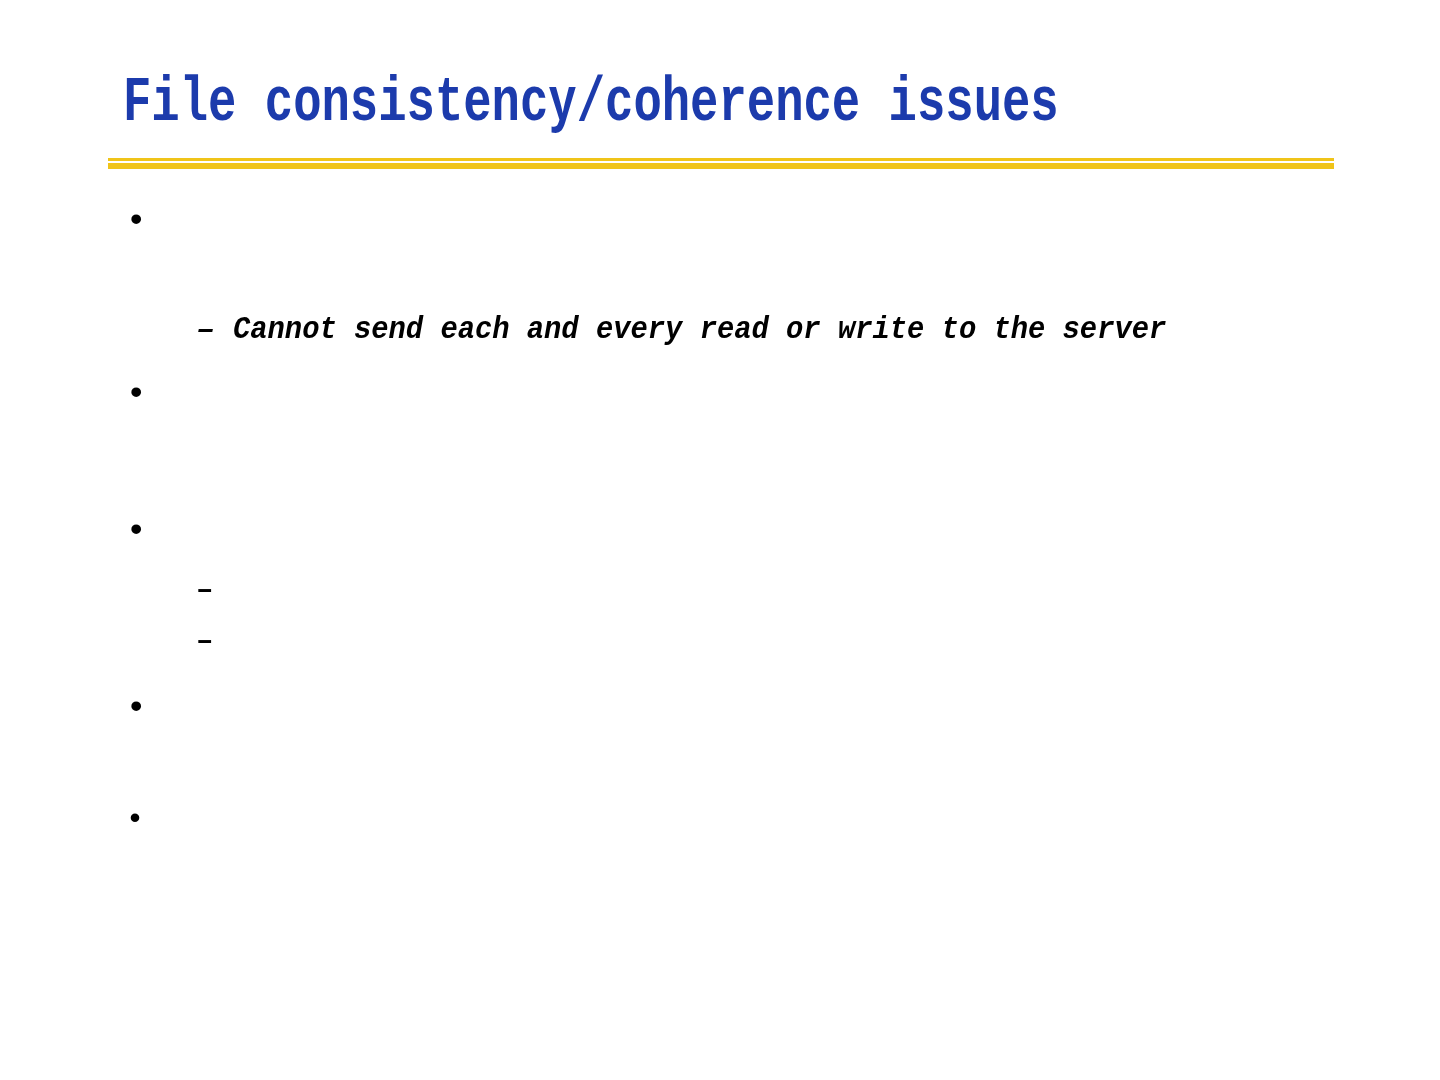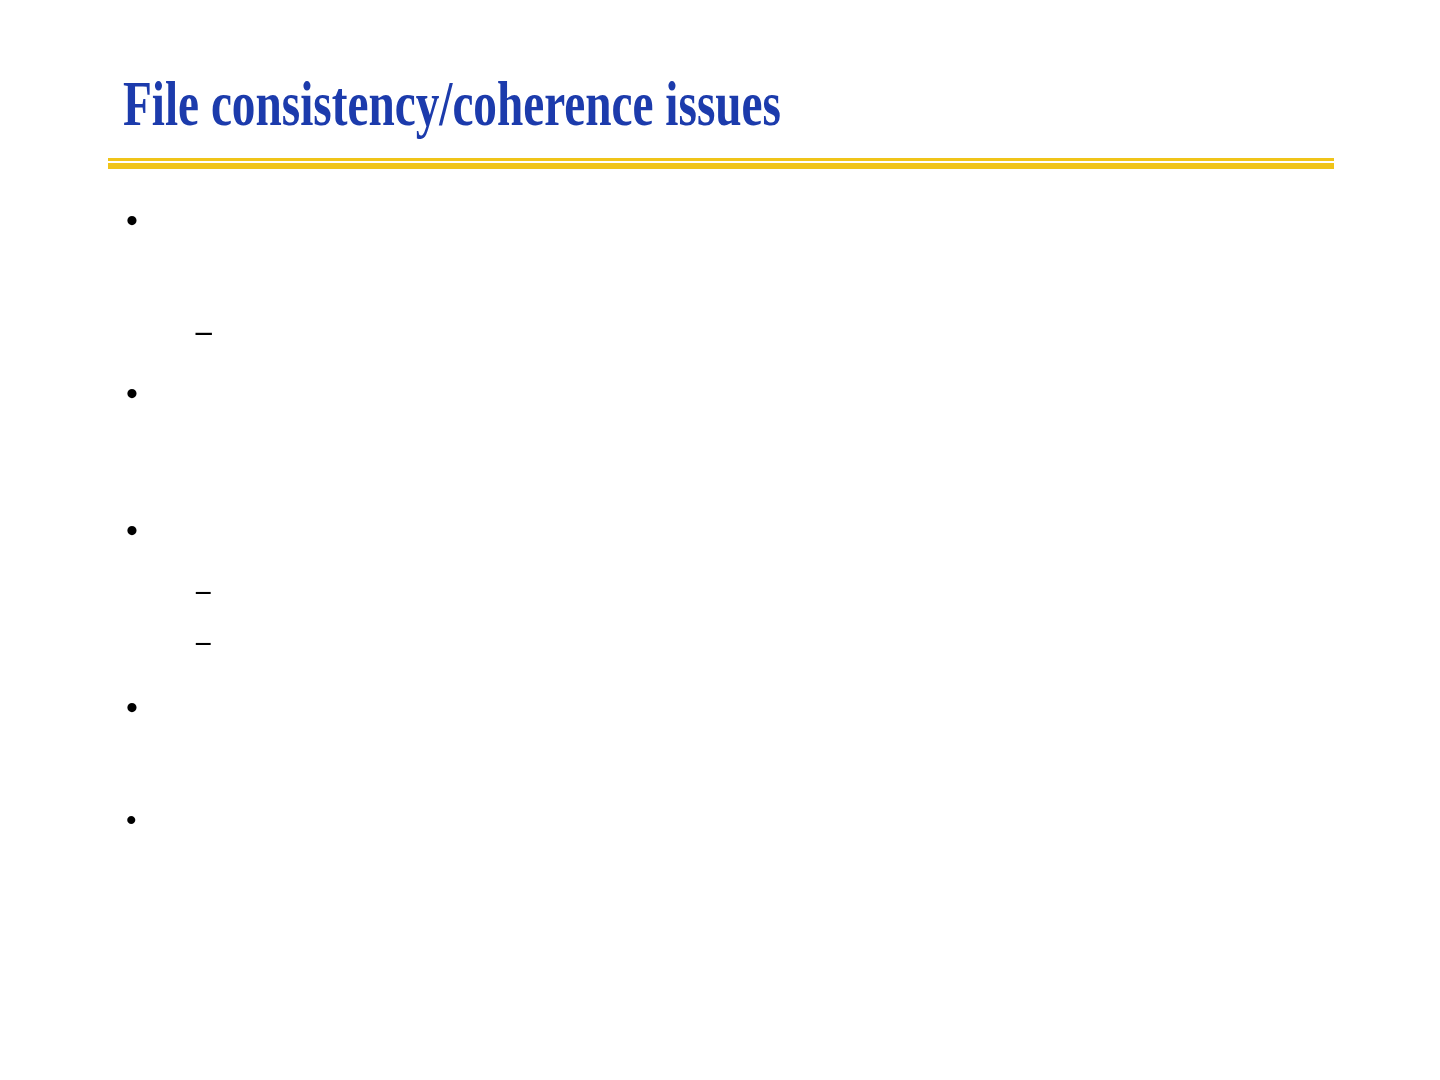--- a/index.html
+++ b/index.html
@@ -5,21 +5,21 @@
   html, body {
     margin: 0;
     padding: 0;
     background: #ffffff;
   }
   .slide {
     position: relative;
     width: 1440px;
     height: 1080px;
     background: var(--background, #ffffff);
-    font-family: Liberation Serif, serif;
+    font-family: Liberation Mono, monospace;
     color: var(--text, #000000);
     overflow: hidden;
   }
 
   
   .title {
     position: absolute;
     left: 123px;
     top: 68px;
     margin: 0;
@@ -108,20 +108,23 @@
     <div class="gap"></div>
     <div class="thick"></div>
   </div>
 
   <div class="bullet l1 b1">
     <span class="marker">•</span>
   </div>
 
   <div class="bullet l2 sub1">
     <span class="marker">–</span>
+    <div class="lines">
+      <div class="line"><span class="seg">Cannot send each and every read or write to the server</span></div>
+    </div>
   </div>
 
   <div class="bullet l1 b2">
     <span class="marker">•</span>
   </div>
 
   <div class="bullet l1 b3">
     <span class="marker">•</span>
   </div>
 

